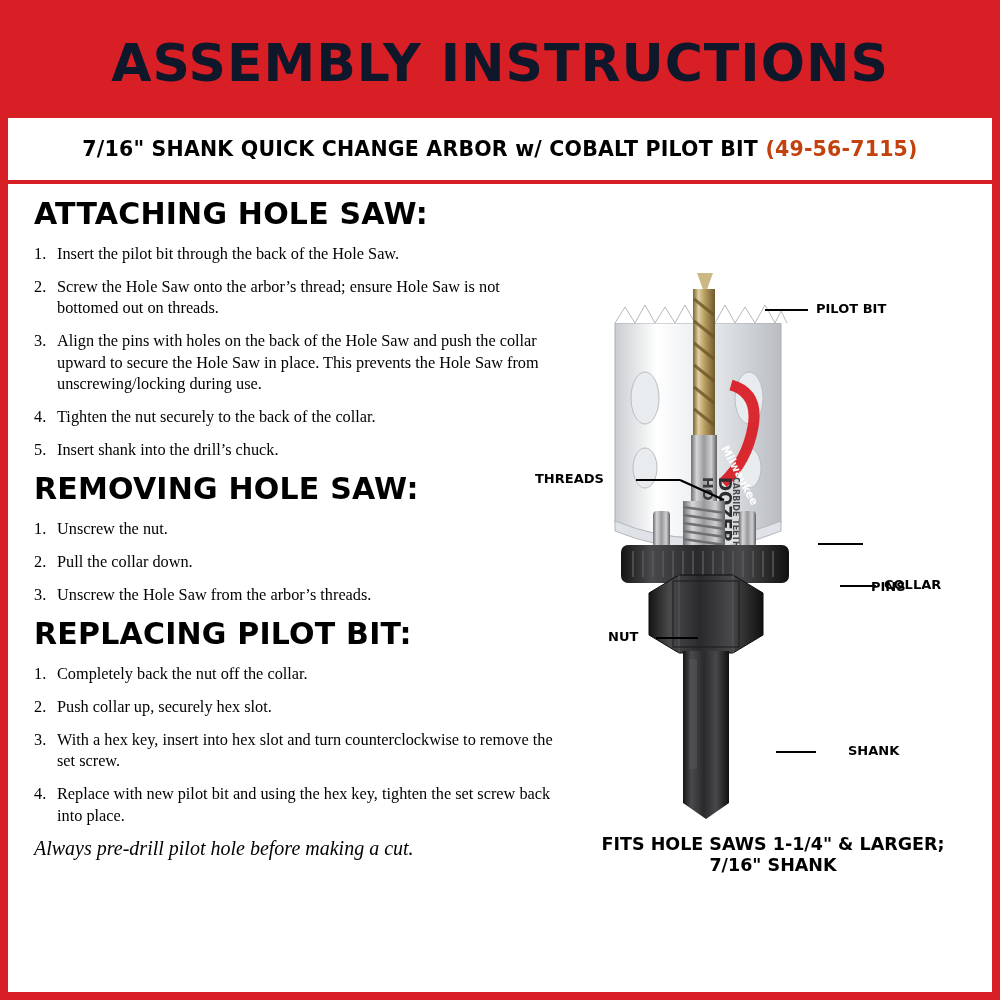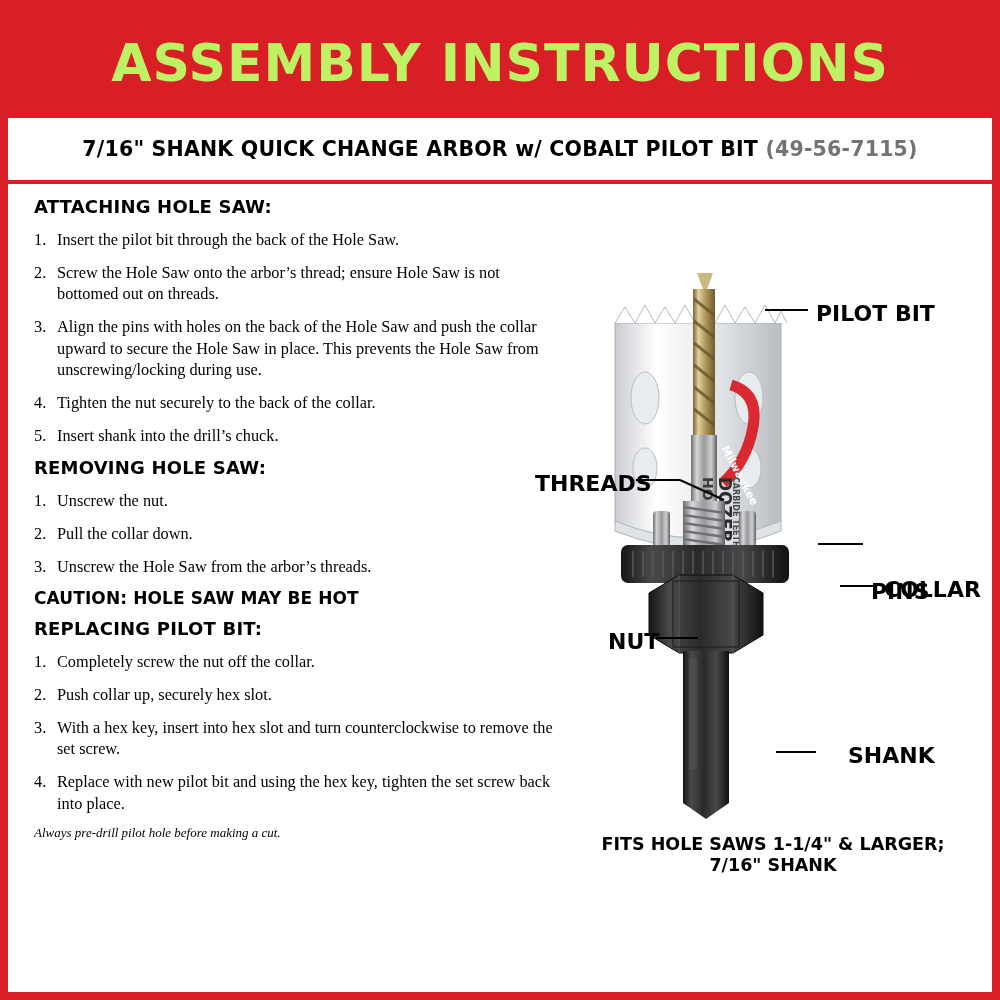--- a/index.html
+++ b/index.html
@@ -28,21 +28,21 @@
     top: 0;
     left: 0;
     right: 0;
     height: 110px;
     background: #d81f26;
     display: flex;
     align-items: center;
     justify-content: center;
   }
   .header-title {
-    color: #bef264;
+    color: #0f172a;
     font-size: 52px;
     font-weight: bold;
     letter-spacing: 1px;
     font-family: "DejaVu Sans", sans-serif;
     line-height: 1;
     white-space: nowrap;
   }
   .subhead {
     position: absolute;
     top: 110px;
@@ -56,32 +56,32 @@
     border-bottom: 4px solid #d81f26;
   }
   .subhead-inner {
     font-size: 20.5px;
     font-weight: bold;
     font-family: "DejaVu Sans", sans-serif;
     letter-spacing: 0.2px;
     white-space: nowrap;
   }
   .subhead-code {
-    color: #737373;
+    color: #c2410c;
   }
 
   
   .left-col {
     position: absolute;
     top: 188px;
     left: 26px;
     width: 520px;
   }
   .sec-title {
-    font-size: 18px;
+    font-size: 30px;
     font-weight: bold;
     font-family: "DejaVu Sans", sans-serif;
     margin: 0 0 12px 0;
     letter-spacing: 0.2px;
   }
   .sec-title.second { margin-top: 0; }
   ol.steps {
     list-style: none;
     margin: 0;
     padding: 0;
@@ -100,21 +100,21 @@
     top: 0;
   }
   .caution {
     font-size: 17px;
     font-weight: bold;
     font-family: "DejaVu Sans", sans-serif;
     margin: 4px 0 10px 0;
     letter-spacing: 0.1px;
   }
   .footnote {
-    font-size: 13px;
+    font-size: 20px;
     font-style: italic;
     font-family: "Liberation Serif", serif;
   }
 
   
   .fig {
     position: absolute;
     top: 255px;
     left: 545px;
     width: 440px;
@@ -128,21 +128,21 @@
     left: 540px;
     width: 450px;
     text-align: center;
     font-size: 17.5px;
     font-weight: bold;
     font-family: "DejaVu Sans", sans-serif;
     line-height: 1.22;
   }
   .callout {
     position: absolute;
-    font-size: 22px;
+    font-size: 13px;
     font-weight: bold;
     font-family: "DejaVu Sans", sans-serif;
     white-space: nowrap;
   }
 </style>
 </head>
 <body>
 
 <div class="page">
 
@@ -168,25 +168,24 @@
       <li><span class="num">5.</span><span>Insert shank into the drill’s chuck.</span></li>
     </ol>
 
     <h2 class="sec-title second">REMOVING HOLE SAW:</h2>
     <ol class="steps">
       <li><span class="num">1.</span><span>Unscrew the nut.</span></li>
       <li><span class="num">2.</span><span>Pull the collar down.</span></li>
       <li><span class="num">3.</span><span>Unscrew the Hole Saw from the arbor’s threads.</span></li>
     </ol>
 
-    <div class="caution">CAUTION:  HOLE SAW MAY BE HOT</div>
 
     <h2 class="sec-title">REPLACING PILOT BIT:</h2>
     <ol class="steps">
-      <li><span class="num">1.</span><span>Completely screw the nut off the collar.</span></li>
+      <li><span class="num">1.</span><span>Completely back the nut off the collar.</span></li>
       <li><span class="num">2.</span><span>Push collar up, securely hex slot.</span></li>
       <li><span class="num">3.</span><span>With a hex key, insert into hex slot and turn counterclockwise to remove the set screw.</span></li>
       <li><span class="num">4.</span><span>Replace with new pilot bit and using the hex key, tighten the set screw back into place.</span></li>
     </ol>
 
     <div class="footnote">Always pre-drill pilot hole before making a cut.</div>
   </div>
 
   <div class="fig">
     <svg width="440" height="640" viewBox="0 0 440 640" xmlns="http://www.w3.org/2000/svg">

